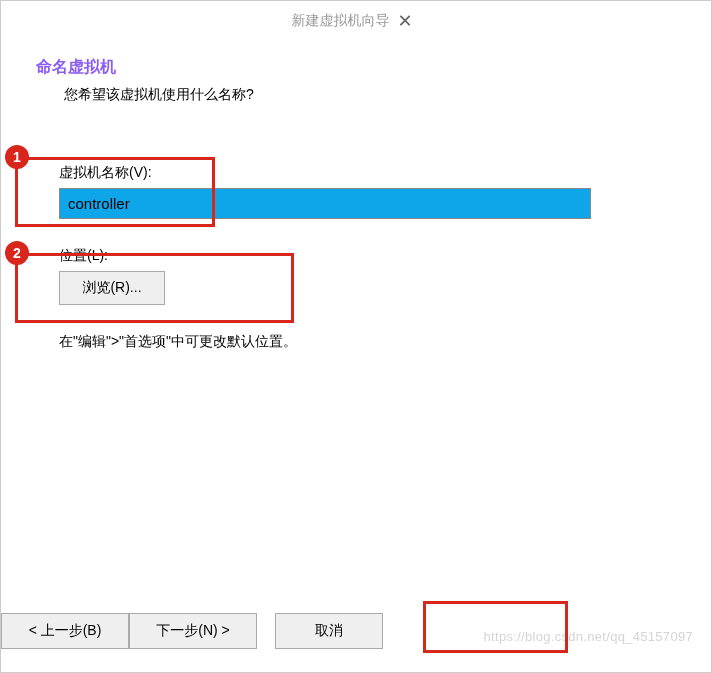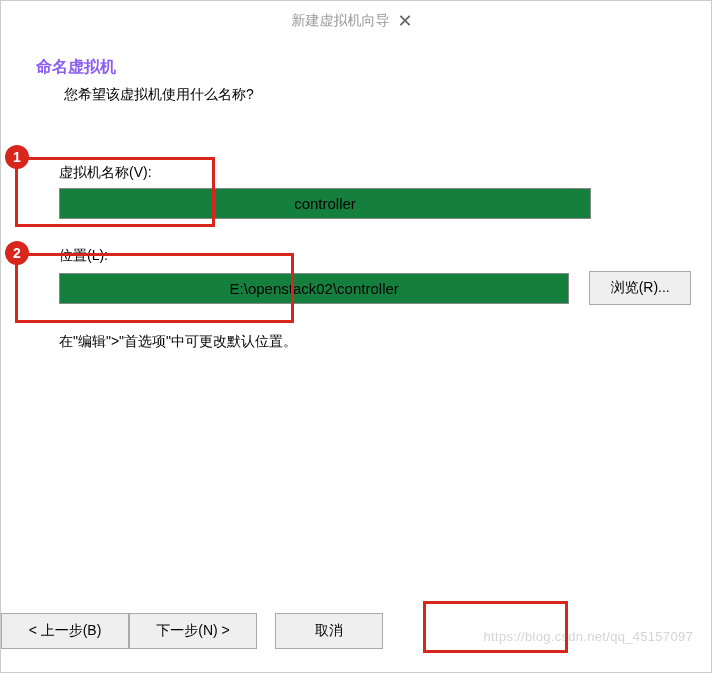--- a/index.html
+++ b/index.html
@@ -71,22 +71,21 @@
       display: flex;
       align-items: center;
       gap: 20px;
     }
     .text-input {
       border: 1px solid #888;
       padding: 6px 8px;
       font-size: 15px;
       font-family: inherit;
       color: #000;
-      background: #15803d;
-      text-align: center;
+      background: #0ea5e9;
     }
     .name-input {
       width: 532px;
     }
     .location-input {
       width: 532px;
     }
     .browse-btn {
       height: 34px;
       width: 106px;
@@ -176,21 +175,20 @@
   <div class="content">
 
     <div class="field-group">
       <label class="field-label">虚拟机名称(V):</label>
       <input type="text" class="text-input name-input" value="controller" style="">
     </div>
 
     <div class="field-group">
       <label class="field-label">位置(L):</label>
       <div class="field-row">
-        <input type="text" class="text-input location-input" value="E:\openstack02\controller" style="">
         <button class="browse-btn">浏览(R)...</button>
       </div>
     </div>
 
     <div class="hint-text">在"编辑"&gt;"首选项"中可更改默认位置。</div>
 
   </div>
 
   <div class="button-bar">
     <button class="nav-btn">&lt; 上一步(B)</button>

